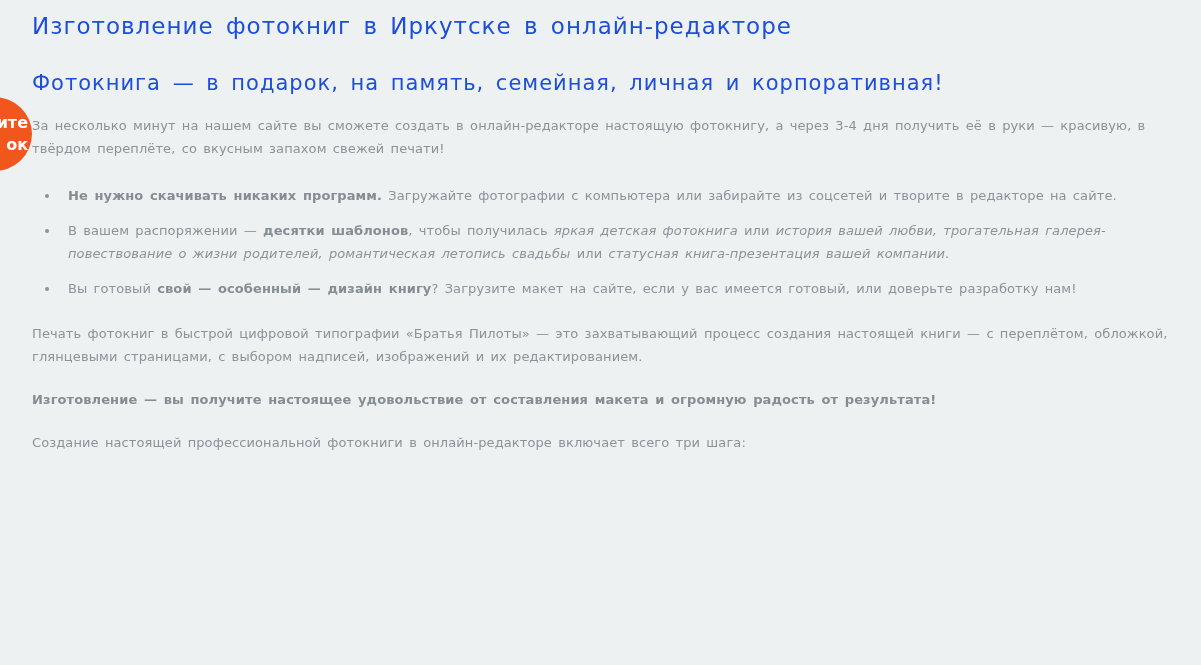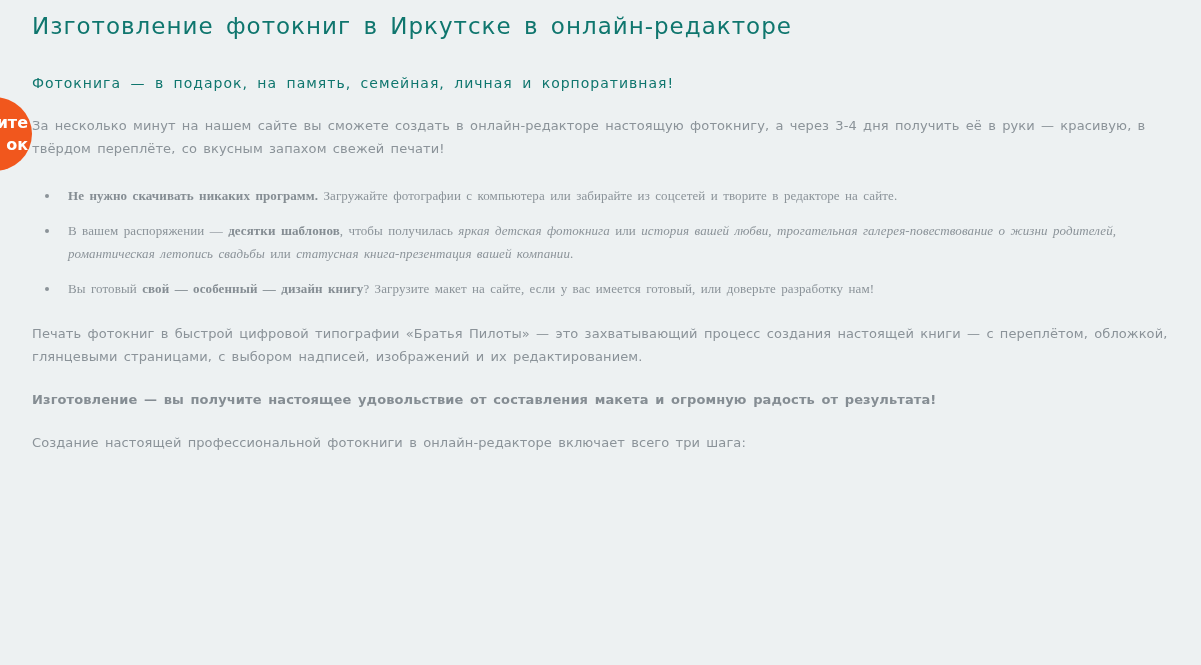--- a/index.html
+++ b/index.html
@@ -12,35 +12,35 @@
   }
   .content {
     padding: 8px 30px 0 32px;
     font-size: 13px;
     line-height: 23px;
     letter-spacing: 0.1px;
     word-spacing: 2px;
   }
   h1, h2 {
     font-weight: normal;
-    color: #0f766e;
+    color: #1d4ed8;
     letter-spacing: 1px;
     word-spacing: 4px;
   }
   h1 { font-size: 23px; line-height: 28px; margin: 4px 0 24px; }
-  h2 { font-size: 14px; line-height: 26px; margin: 30px 0 18px; }
+  h2 { font-size: 21px; line-height: 26px; margin: 30px 0 18px; }
   p { margin: 0 0 20px; }
   .bold { font-weight: bold; color: #858d93; }
   .italic { font-style: italic; }
   ul.features {
     list-style: disc outside;
     margin: 24px 0 22px;
     padding-left: 28px;
   }
-  ul.features li { margin-bottom: 12px; padding-left: 8px; font-family: Liberation Serif, serif; }
+  ul.features li { margin-bottom: 12px; padding-left: 8px; }
   .callback-badge {
     position: absolute;
     left: -44px;
     top: 97px;
     width: 76px;
     height: 74px;
     border-radius: 50%;
     background: #f1571d;
     color: #ffffff;
     display: flex;

